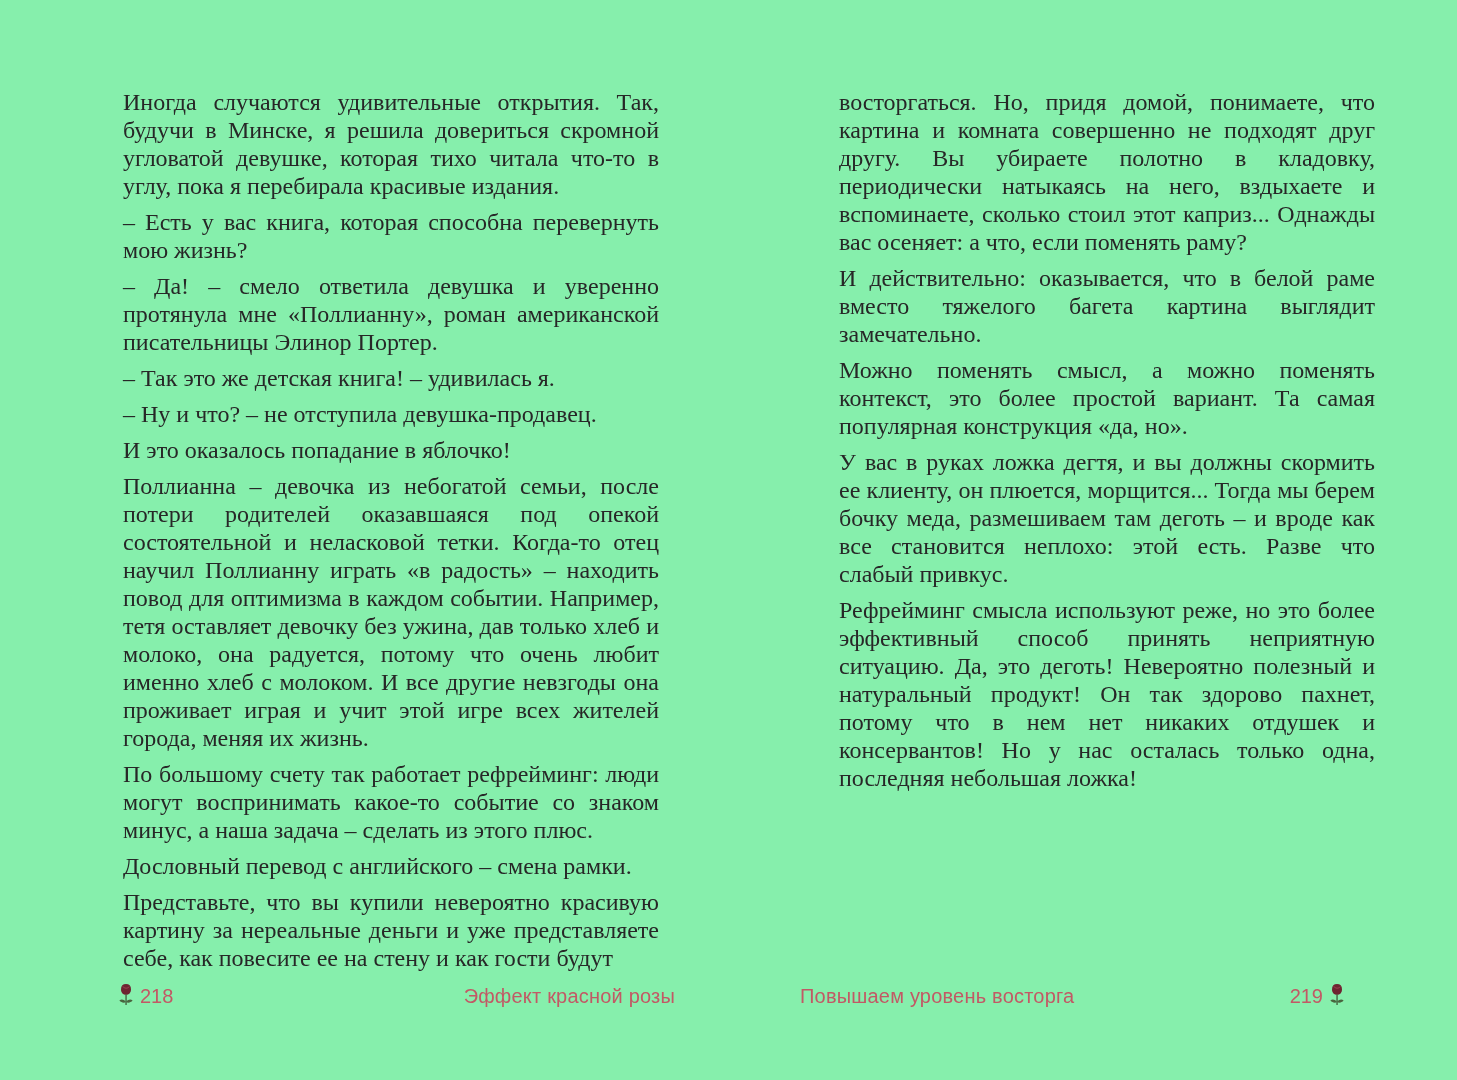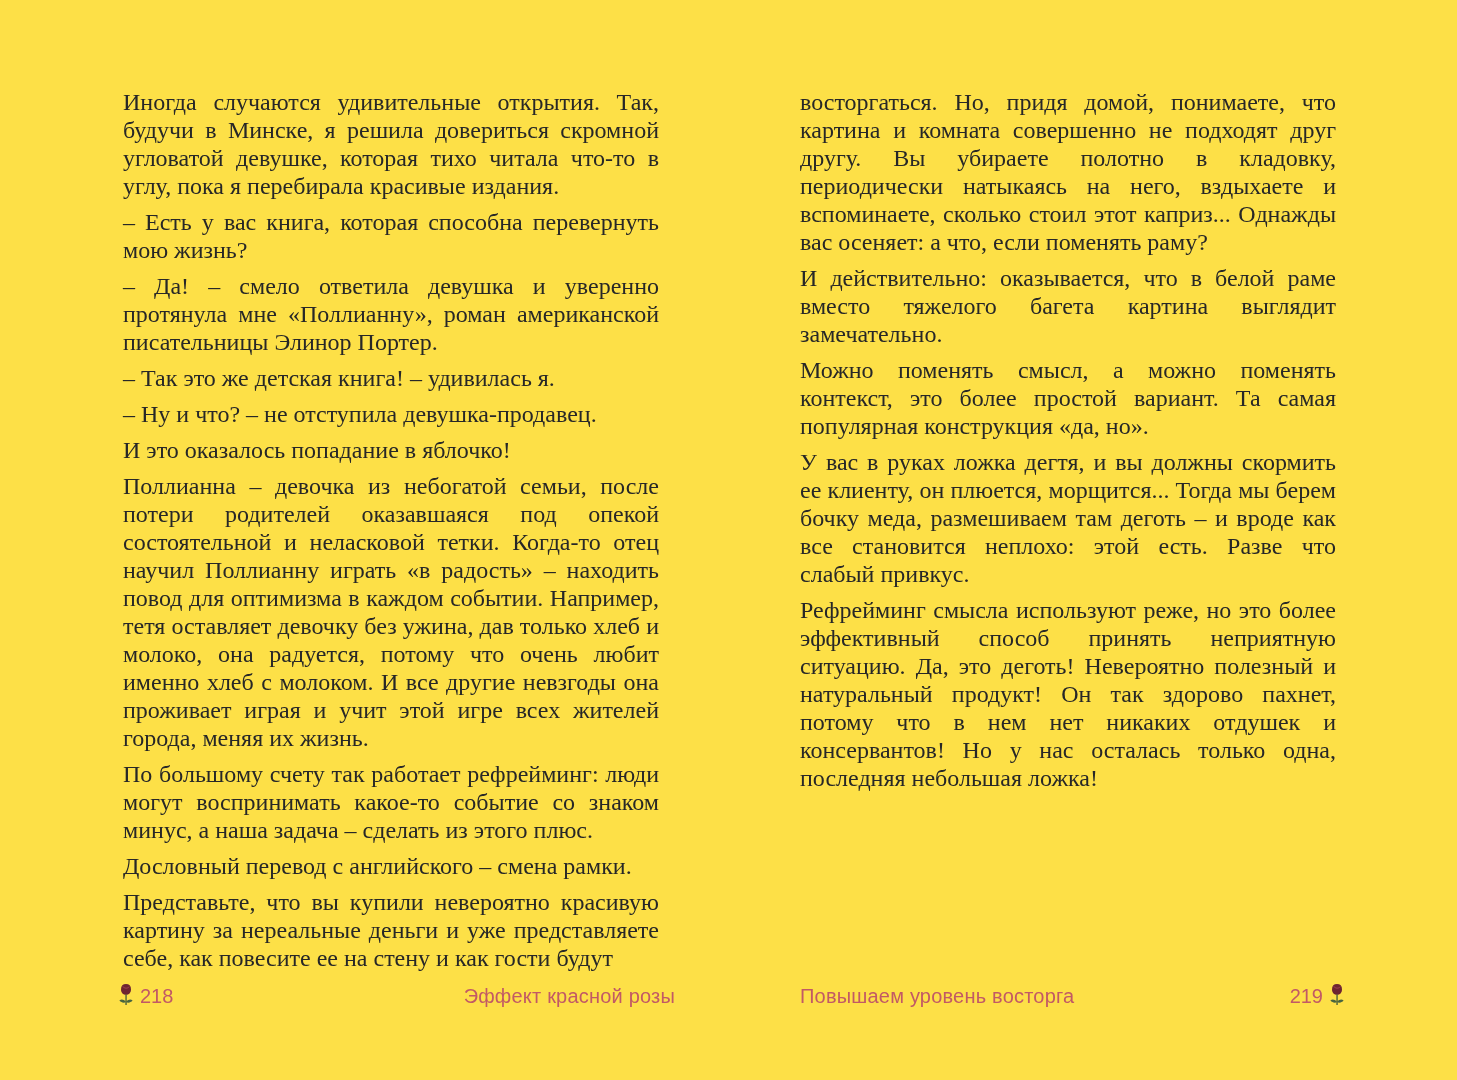--- a/index.html
+++ b/index.html
@@ -4,37 +4,37 @@
 <style>
   html, body {
     margin: 0;
     padding: 0;
     background: #ffffff;
   }
   .canvas {
     position: relative;
     width: 1457px;
     height: 1080px;
-    background: #fde047;
+    background: #86efac;
     overflow: hidden;
   }
   .text-col {
     position: absolute;
     top: 88px;
     width: 536px;
     font-family: "Liberation Serif", "DejaVu Serif", serif;
     font-size: 24px;
     line-height: 28px;
     color: #272727;
     text-align: justify;
     hyphens: auto;
     -webkit-hyphens: auto;
   }
   .col-left  { left: 123px; }
-  .col-right { left: 800px; }
+  .col-right { left: 839px; }
   .text-col p {
     margin: 0 0 8px 0;
   }
   .footer {
     position: absolute;
     top: 980px;
     height: 32px;
     display: flex;
     align-items: center;
     justify-content: space-between;

